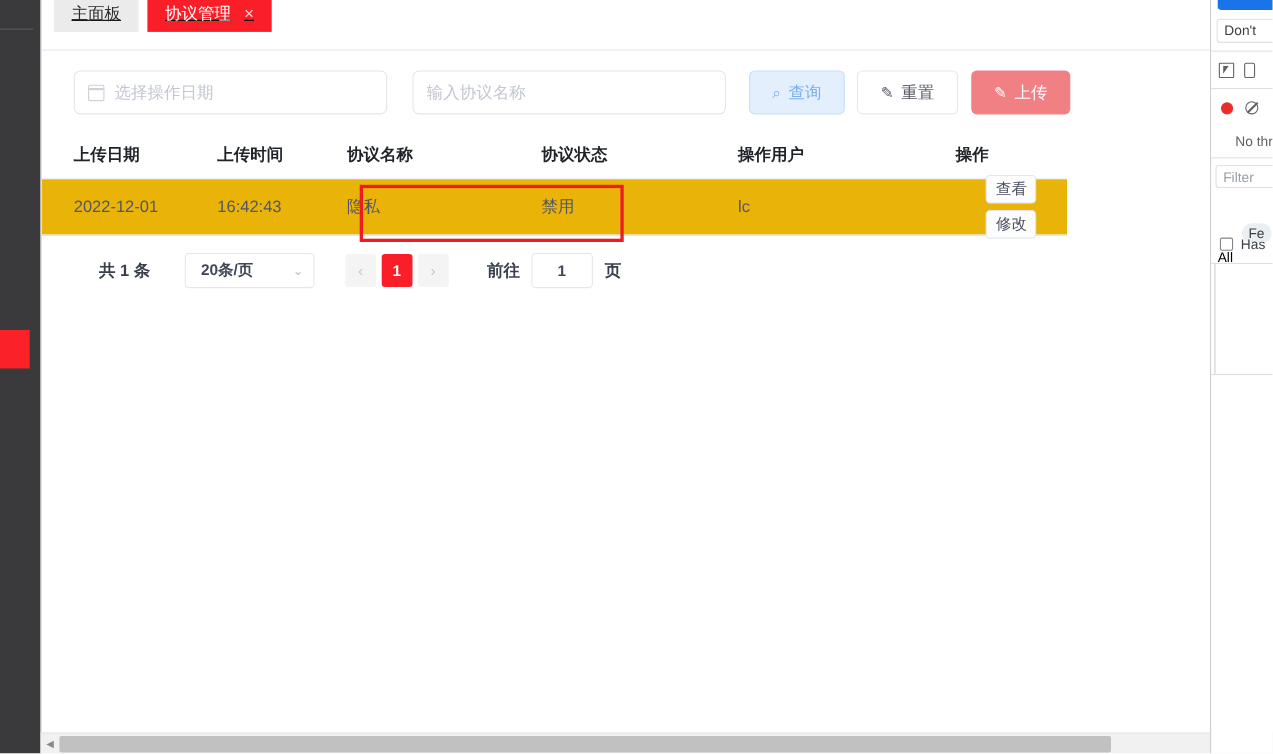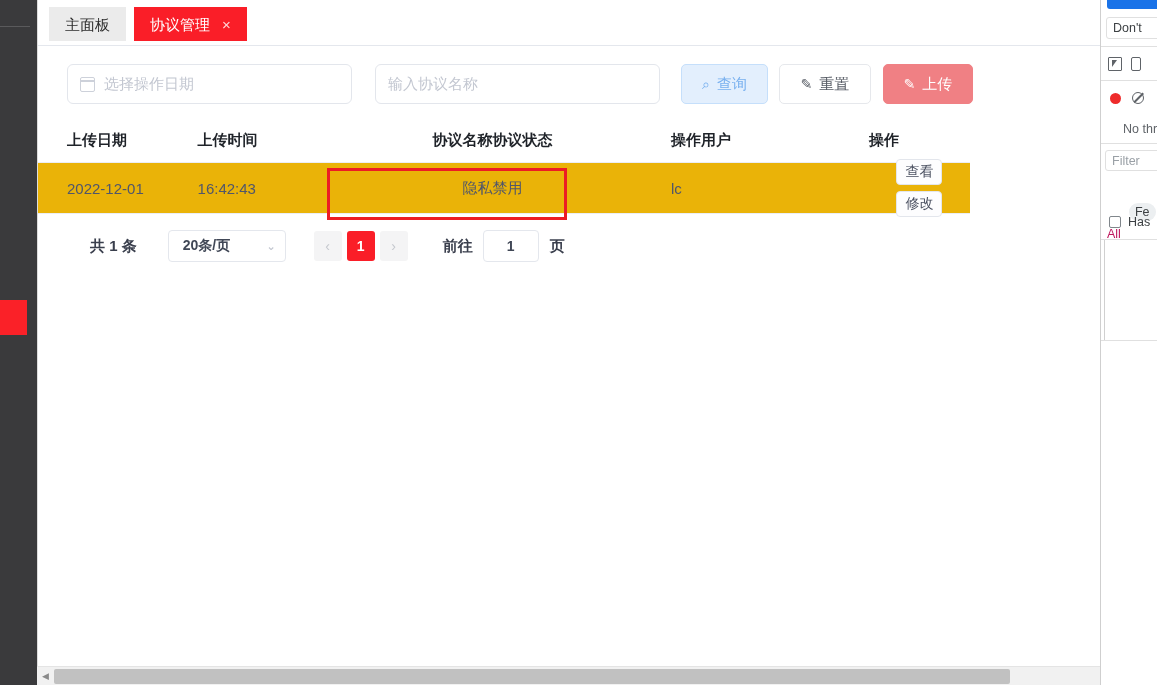--- a/index.html
+++ b/index.html
@@ -37,21 +37,22 @@
   }
 
   
   .tabbar {
     position: relative;
     height: 46px;
     background: #ffffff;
     border-bottom: 1px solid #e4e7ed;
     padding: 7px 0 16px 11px;
     display: flex;
-    align-items: flex-start;
+    align-items: flex-end;
+    text-decoration: underline;
   }
   .tab {
     height: 34px;
     padding: 0 16px;
     display: flex; align-items: center;
     font-size: 15px;
     line-height: 1;
     white-space: nowrap;
     cursor: pointer;
     margin-right: 8px;
@@ -132,21 +133,21 @@
     height: 45px;
   }
   .tbody-row {
     background: #eab308;
     border-bottom: 1px solid #ebeef5;
     color: #50566b;
     height: 51px;
   }
   .c1 { width: 155px; }
   .c2 { width: 140px; }
-  .c3 { width: 210px; text-align: right; }
+  .c3 { width: 210px; }
   .c4 { width: 212px; }
   .c5 { width: 235px; }
   .c6 { width: 120px; }
   .cellbtns { display: flex; align-items: center; gap: 6px; flex-direction: column; }
   .cellbtn {
     height: 26px; padding: 0 8px;
     border: 1px solid #e3e6ec; border-radius: 4px;
     background: #fdfdfe; color: #4b5161;
     font-size: 14px; display: flex; align-items: center;
     cursor: pointer;
@@ -272,21 +273,21 @@
     width: 60px; height: 21px;
     background: #fff; border: 1px solid #e0e0e0; border-radius: 3px;
     display: flex; align-items: center; padding-left: 6px;
     color: #9aa0a6; font-size: 12.5px;
   }
   .dt-filterrow {
     position: absolute; left: 6px; top: 183px;
     display: flex; align-items: center; gap: 8px;
     white-space: nowrap;
   }
-  .dt-chip-all { color: #be185d; font-size: 12.5px; margin-top: 44px; }
+  .dt-chip-all { color: #000000; font-size: 12.5px; margin-top: 44px; }
   .dt-chip-fe {
     background: #eceff1; border-radius: 9px;
     padding: 2px 6px; font-size: 12.5px; color: #3c4043;
   }
   .dt-checkrow {
     position: absolute; left: 8px; top: 215px;
     display: flex; align-items: center; gap: 7px;
     white-space: nowrap; font-size: 12.5px;
   }
   .dt-checkbox {

